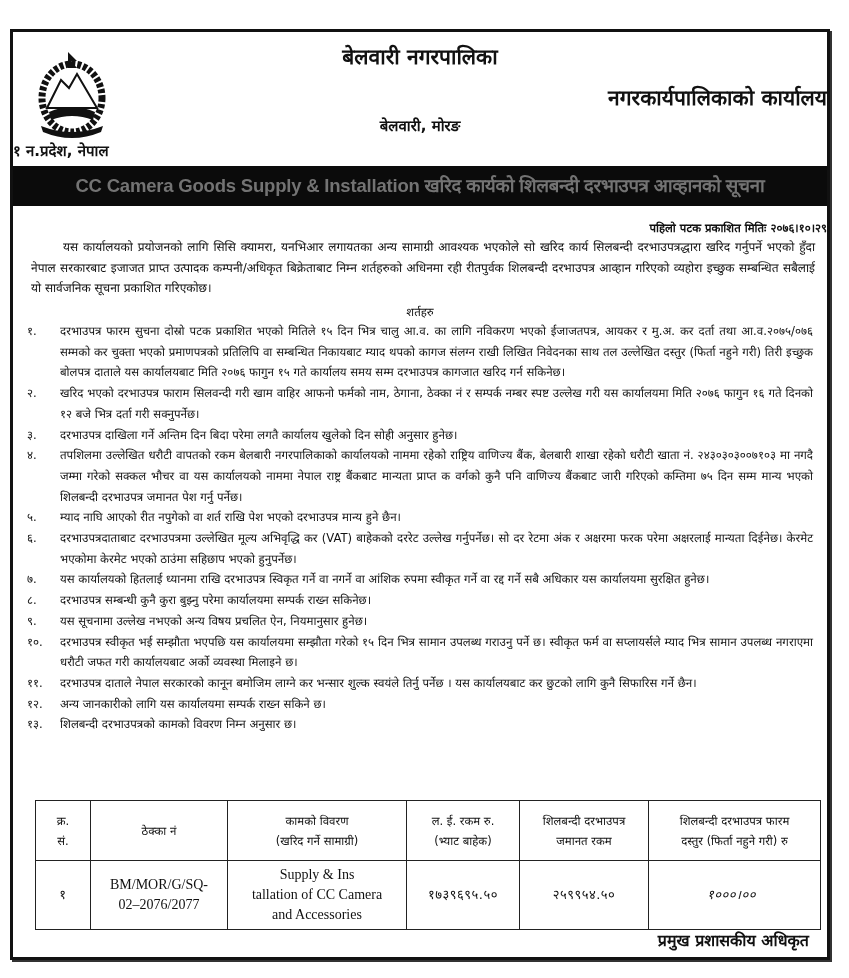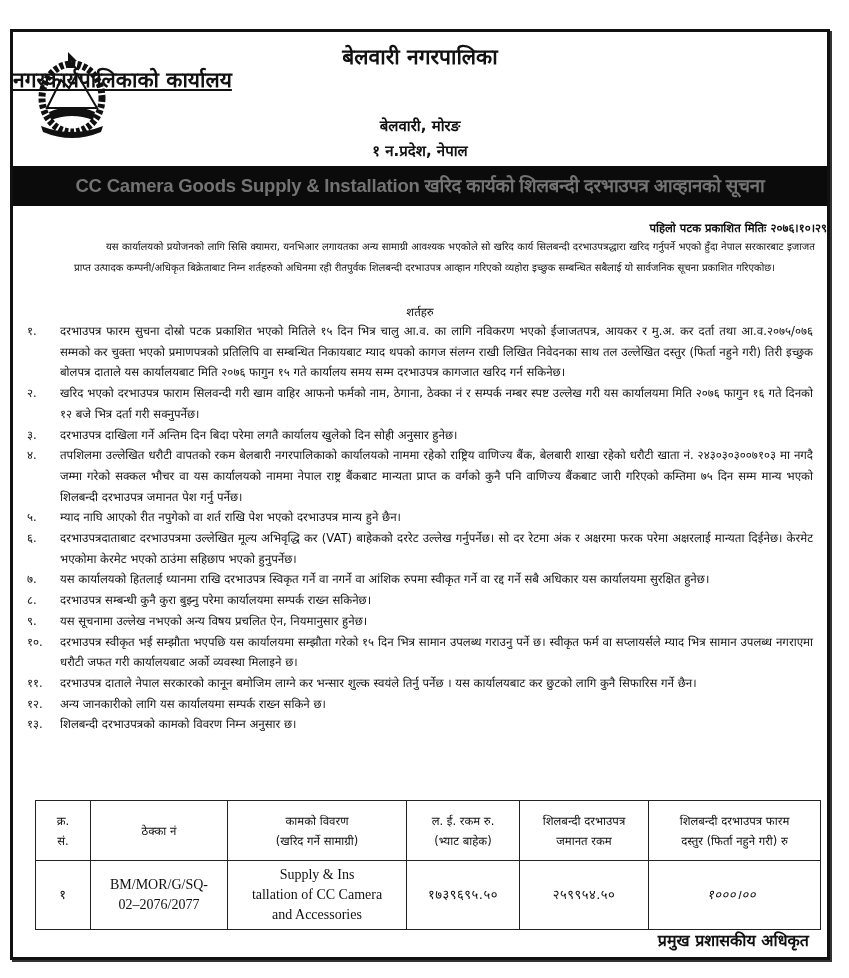--- a/index.html
+++ b/index.html
@@ -3,28 +3,28 @@
 <meta charset="utf-8">
 <style>
   html, body { margin: 0; padding: 0; background: #ffffff; }
   body { width: 849px; height: 978px; position: relative; overflow: hidden;
          font-family: "DejaVu Sans", "Liberation Sans", sans-serif; color: #111; }
   .frame { position: absolute; left: 10px; top: 29px; width: 820px; height: 931px;
            border: 3px solid #111; box-sizing: border-box; background: #fff;
            box-shadow: 2px 2px 0 #333; }
   .emblem { position: absolute; left: 22px; top: 14px; width: 74px; height: 96px; }
   .h1 { position: absolute; left: 0; right: 0; top: 10px; font-size: 21px; font-weight: bold; text-align: center; }
-  .h2 { position: absolute; left: 0; right: 0; top: 33px; font-size: 21px; font-weight: bold; text-align: left; text-decoration: underline; }
+  .h2 { position: absolute; left: 0; right: 0; top: 51px; font-size: 21px; font-weight: bold; text-align: right; }
   .h3 { position: absolute; left: 0; right: 0; top: 83px; font-size: 15px; font-weight: bold; text-align: center; }
-  .h4 { position: absolute; left: 0; right: 0; top: 108px; font-size: 15px; font-weight: bold; text-align: center; }
+  .h4 { position: absolute; left: 0; right: 0; top: 108px; font-size: 15px; font-weight: bold; text-align: left; }
   .banner { position: absolute; left: 0; right: 0; top: 134px; height: 40px; background: #0b0b0b; color: #737373;
             font-size: 18.5px; font-weight: bold; line-height: 40px; text-align: center; white-space: nowrap;
             font-family: "Liberation Sans", sans-serif; letter-spacing: -0.2px; }
   .pubdate { position: absolute; left: 0; right: 0; top: 188px; font-size: 11.5px; font-weight: bold; text-align: right; }
-  .intro { position: absolute; left: 18px; right: 12px; top: 205px; font-size: 10px; line-height: 20.5px; text-align: justify; margin-left: 43px; }
+  .intro { position: absolute; left: 18px; right: 12px; top: 205px; font-size: 12px; line-height: 20.5px; text-align: justify; }
   .intro .ind { display: inline-block; width: 32px; }
   .cond-title { position: absolute; left: 0; right: 0; top: 272px; font-size: 11.5px; font-weight: normal; text-align: center; }
   .conds { position: absolute; left: 14px; right: 14px; top: 289px; font-size: 11.6px; line-height: 20.7px; margin: 0; padding: 0; list-style: none; }
   .conds li { position: relative; padding-left: 33px; text-align: justify; }
   .conds .num { position: absolute; left: 0; top: 0; }
   table.bid { position: absolute; left: 22px; top: 768px; width: 786px; border-collapse: collapse;
               font-size: 11.5px; }
   table.bid th, table.bid td { border: 1px solid #222; text-align: center; vertical-align: middle; padding: 2px 4px; }
   table.bid th { font-weight: normal; height: 55px; line-height: 20px; }
   table.bid td { height: 64px; line-height: 20px; }

